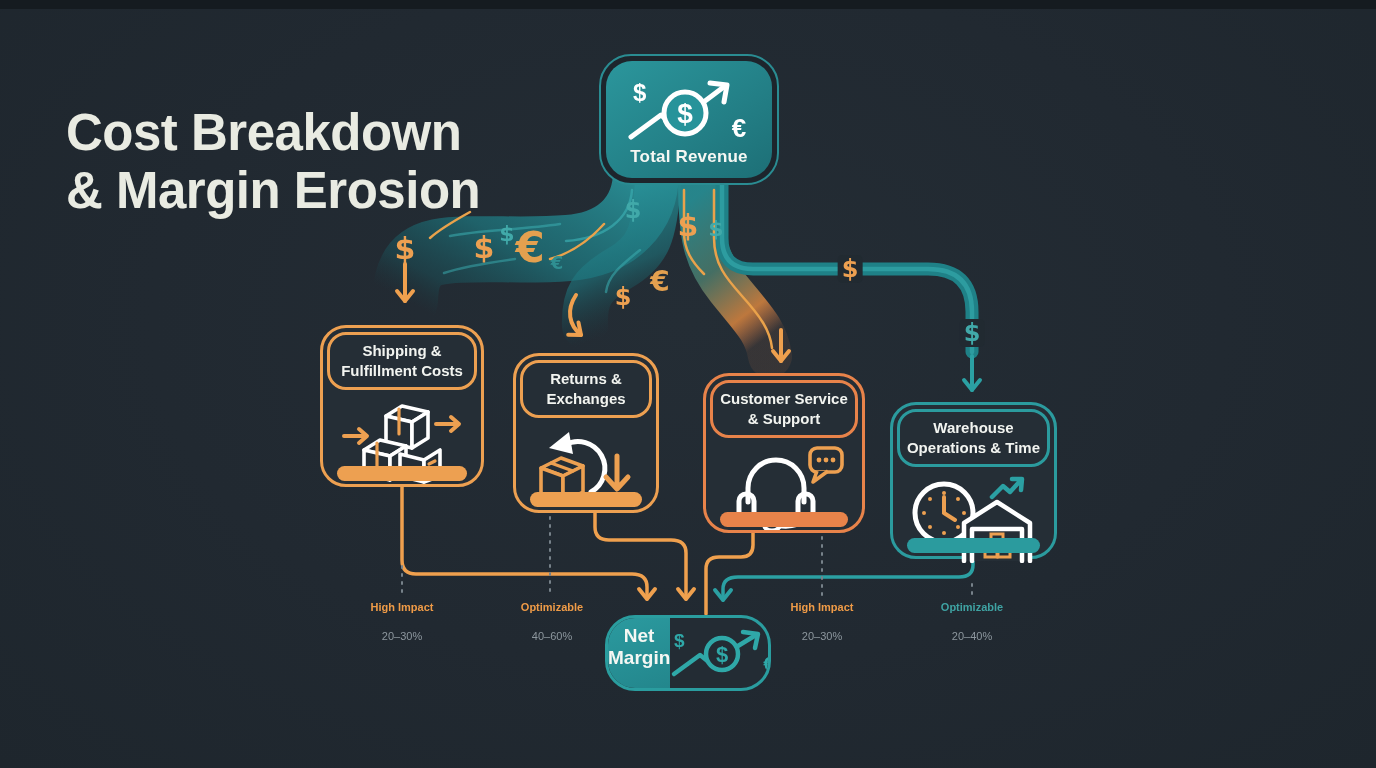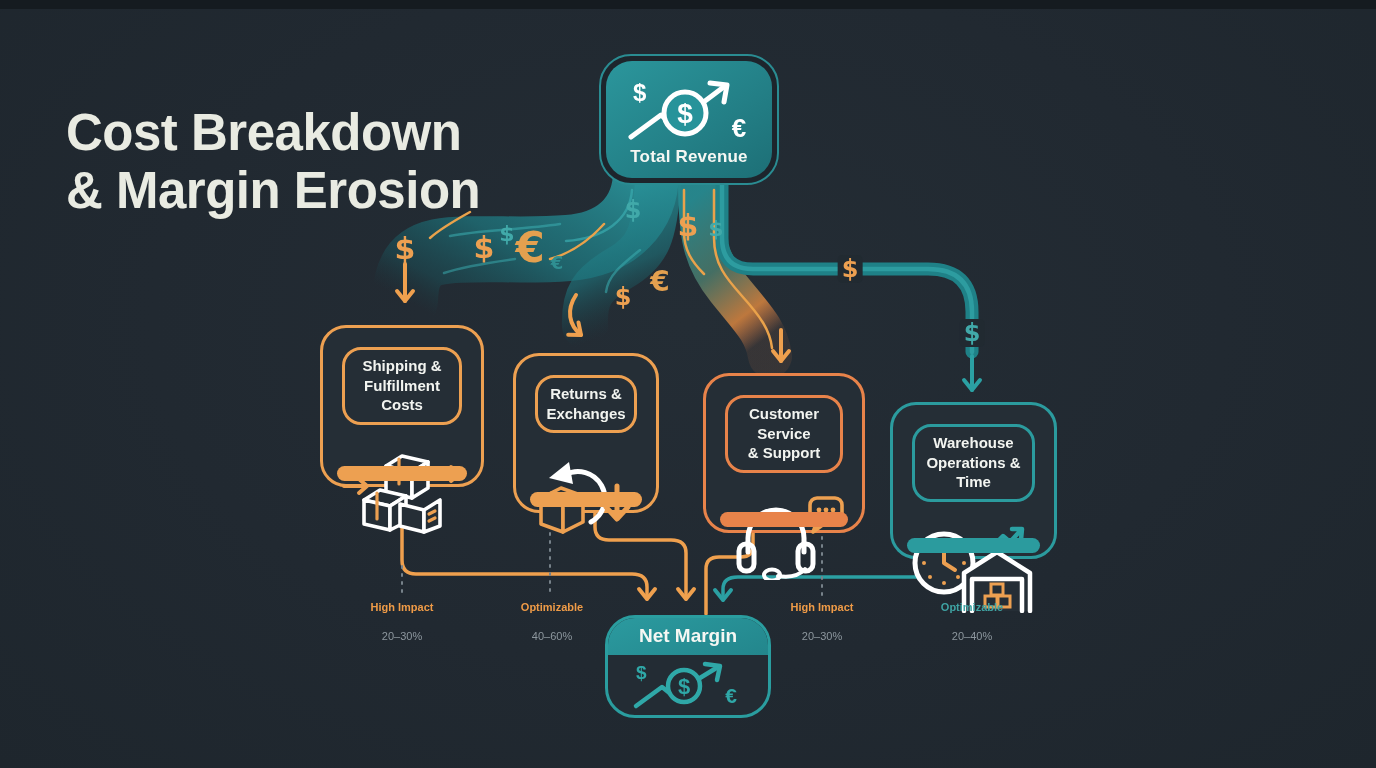--- a/index.html
+++ b/index.html
@@ -22,33 +22,33 @@
     width:100%;height:100%;box-sizing:border-box;border-radius:26px;
     background:linear-gradient(145deg,#2b969c 0%,#237f86 60%,#1d6f76 100%);
     display:flex;flex-direction:column;align-items:center;justify-content:center;gap:2px;
   }
   .rev-label{color:#f5f7f3;font-size:17px;font-weight:bold;letter-spacing:0.2px;}
   .cost{
     border-radius:26px;background:#252e36;display:flex;flex-direction:column;
     border:3.5px solid var(--ac);
   }
   .pill{
-    margin:19px;border:3px solid var(--ac);border-radius:19px;background:#252e36;
+    margin:4px;border:3px solid var(--ac);border-radius:19px;background:#252e36;
     color:#f2f4f0;font-size:15px;font-weight:bold;text-align:center;line-height:1.3;
     padding:6px 4px 7px;
   }
   .iconarea{flex:1;display:flex;align-items:center;justify-content:center;}
   .bar{position:absolute;left:14px;right:14px;bottom:3px;height:15px;border-radius:9px;background:var(--ac);}
   #node-shipping{left:320px;top:325px;width:164px;height:162px;--ac:#eda051;}
   #node-returns{left:513px;top:353px;width:146px;height:160px;--ac:#eda051;}
   #node-customer-service{left:703px;top:373px;width:162px;height:160px;--ac:#e8834a;}
   #node-warehouse{left:890px;top:402px;width:167px;height:157px;--ac:#2b9b9e;}
   #node-net-margin{
-    left:605px;top:615px;width:166px;height:103px;border:3px solid #2a9d9f;border-radius:30px;
-    background:#232c34;overflow:hidden;display:flex;flex-direction:column;
+    left:605px;top:615px;width:166px;height:76px;border:3px solid #2a9d9f;border-radius:30px;
+    background:#232c34;overflow:hidden;display:flex;flex-direction:row;
   }
   #node-net-margin .head{
     background:linear-gradient(160deg,#2b9a9f,#23868c);color:#f5f7f3;text-align:center;
     font-size:19px;font-weight:bold;padding:7px 0 8px;
   }
   
   .impact{position:absolute;z-index:3;width:150px;text-align:center;transform:translateX(-50%);line-height:1.2;}
   .impact .t{display:block;font-size:11px;font-weight:bold;color:#ef9b47;}
   .impact.teal .t{color:#3fa3a3;}
   .impact .v{display:block;font-size:11px;color:#8d979e;margin-top:16px;}

